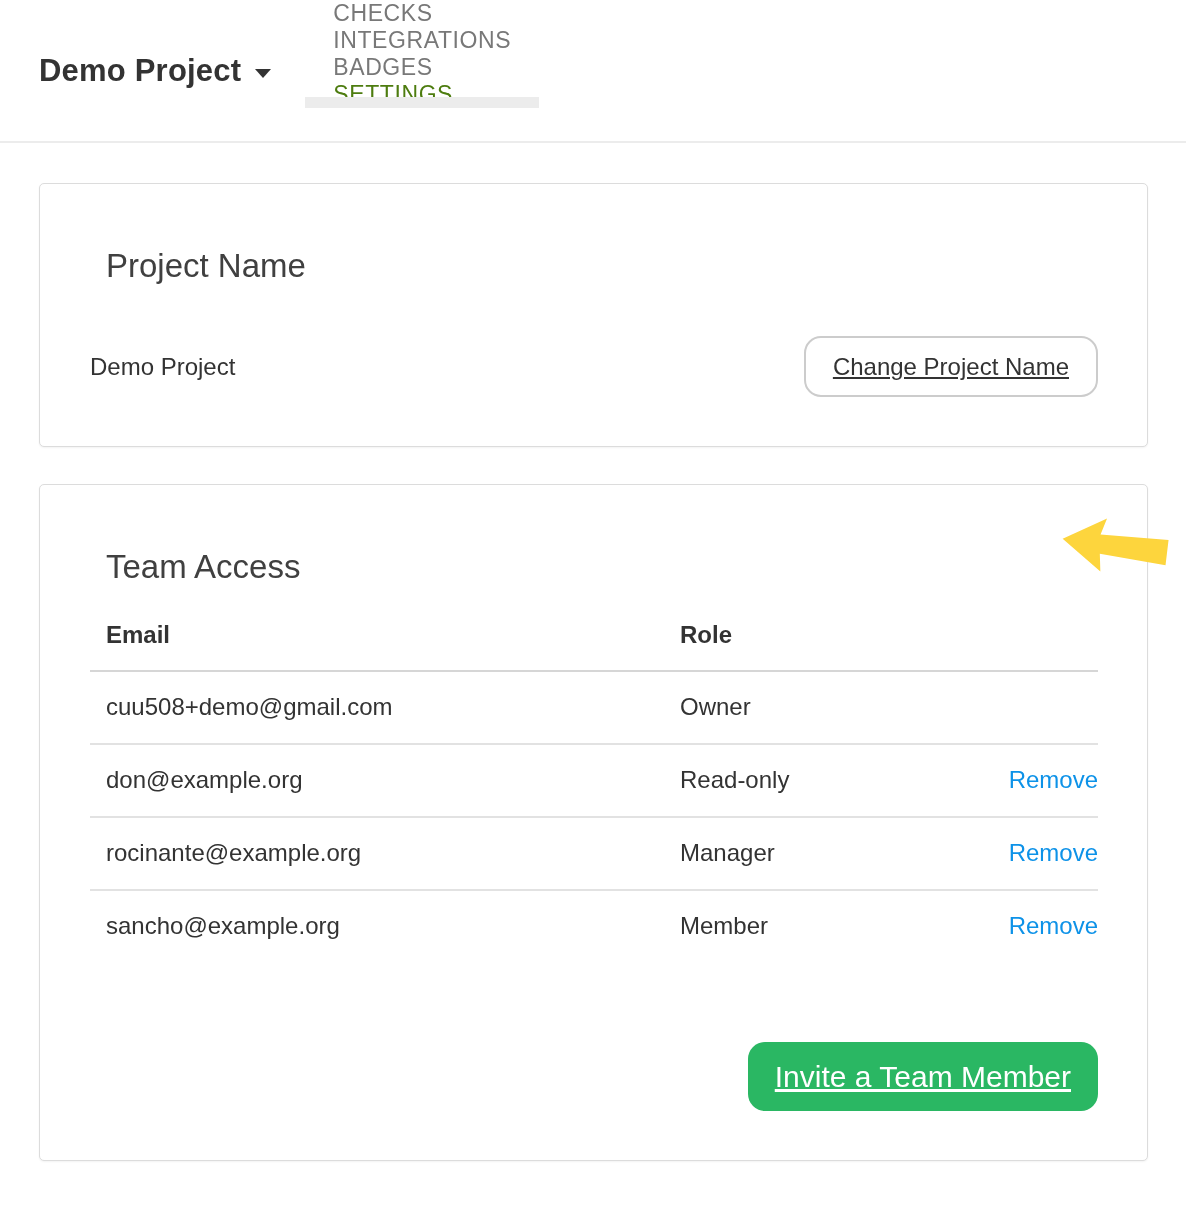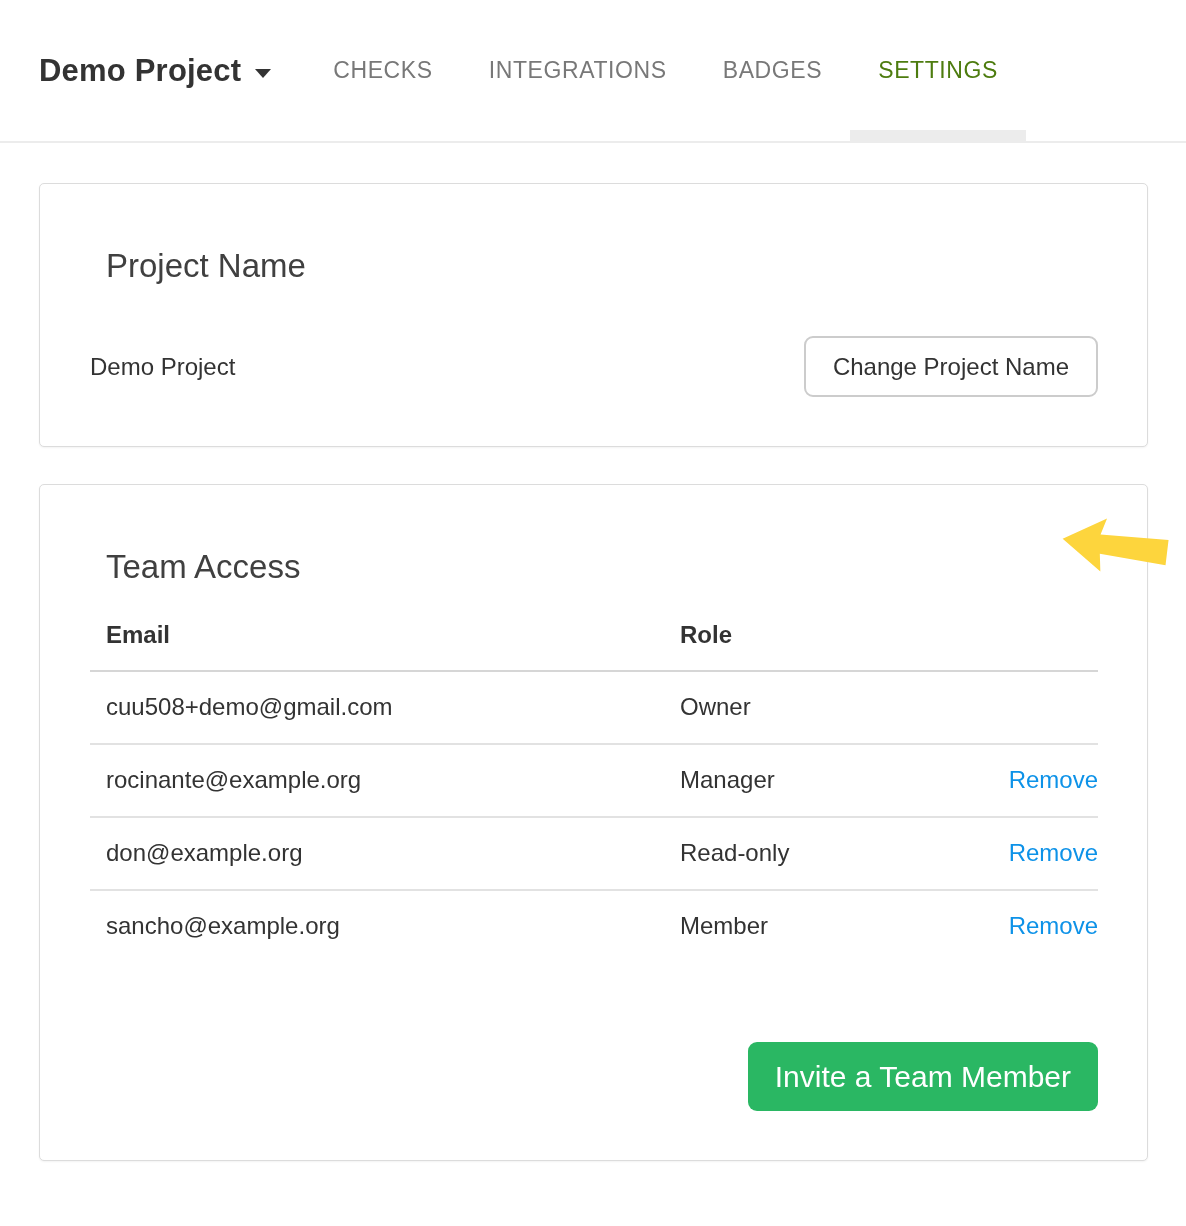--- a/index.html
+++ b/index.html
@@ -22,21 +22,21 @@
   }
   .brand{
     display:flex;align-items:center;cursor:pointer;
     font-size:31px;font-weight:bold;color:#333;letter-spacing:.2px;
   }
   .caret{
     width:0;height:0;margin-left:14px;margin-top:6px;
     border-left:8px solid transparent;border-right:8px solid transparent;
     border-top:9px solid #333;
   }
-  .tabs{display:flex;align-self:stretch;margin-left:34px;}
+  .tabs{display:flex;align-self:stretch;margin-left:34px;flex-direction:column;}
   .tab{
     display:flex;align-items:center;position:relative;
     padding:0 28px;font-size:23px;letter-spacing:.6px;
     color:#787878;cursor:pointer;white-space:nowrap;
   }
   .tab.active{color:#4d7c0f;}
   .tab.active::after{
     content:"";position:absolute;left:0;right:0;bottom:0;height:11px;
     background:var(--indicator-gray);
   }
@@ -51,21 +51,21 @@
   .card h2{
     margin:16px;font-size:33px;line-height:1.18;font-weight:400;color:#404040;
   }
   
   .name-row{
     margin-top:50px;display:flex;align-items:center;justify-content:space-between;
   }
   .current-name{font-size:24px;color:#333;}
   .btn{
     font-family:"Liberation Sans", sans-serif;
-    border-radius:9px;cursor:pointer;line-height:1.3;
+    border-radius:17px;cursor:pointer;line-height:1.3;text-decoration:underline;
   }
   .btn-outline{
     background:#fff;border:2px solid #ccc;color:#333;
     font-size:24px;padding:13px 27px;
   }
   .btn-success{
     background:var(--success-green);border:none;color:#fff;
     font-size:30px;padding:15px 27px;
   }
   
@@ -139,29 +139,29 @@
           <th class="action"></th>
         </tr>
       </thead>
       <tbody>
         <tr>
           <td>cuu508+demo@gmail.com</td>
           <td>Owner</td>
           <td class="action"></td>
         </tr>
         <tr>
-          <td>rocinante@example.org</td>
-          <td>Manager</td>
+          <td>don@example.org</td>
+          <td>Read-only</td>
           <td class="action">
             <a class="remove">Remove</a>
           </td>
         </tr>
         <tr>
-          <td>don@example.org</td>
-          <td>Read-only</td>
+          <td>rocinante@example.org</td>
+          <td>Manager</td>
           <td class="action">
             <a class="remove">Remove</a>
           </td>
         </tr>
         <tr>
           <td>sancho@example.org</td>
           <td>Member</td>
           <td class="action">
             <a class="remove">Remove</a>
           </td>

